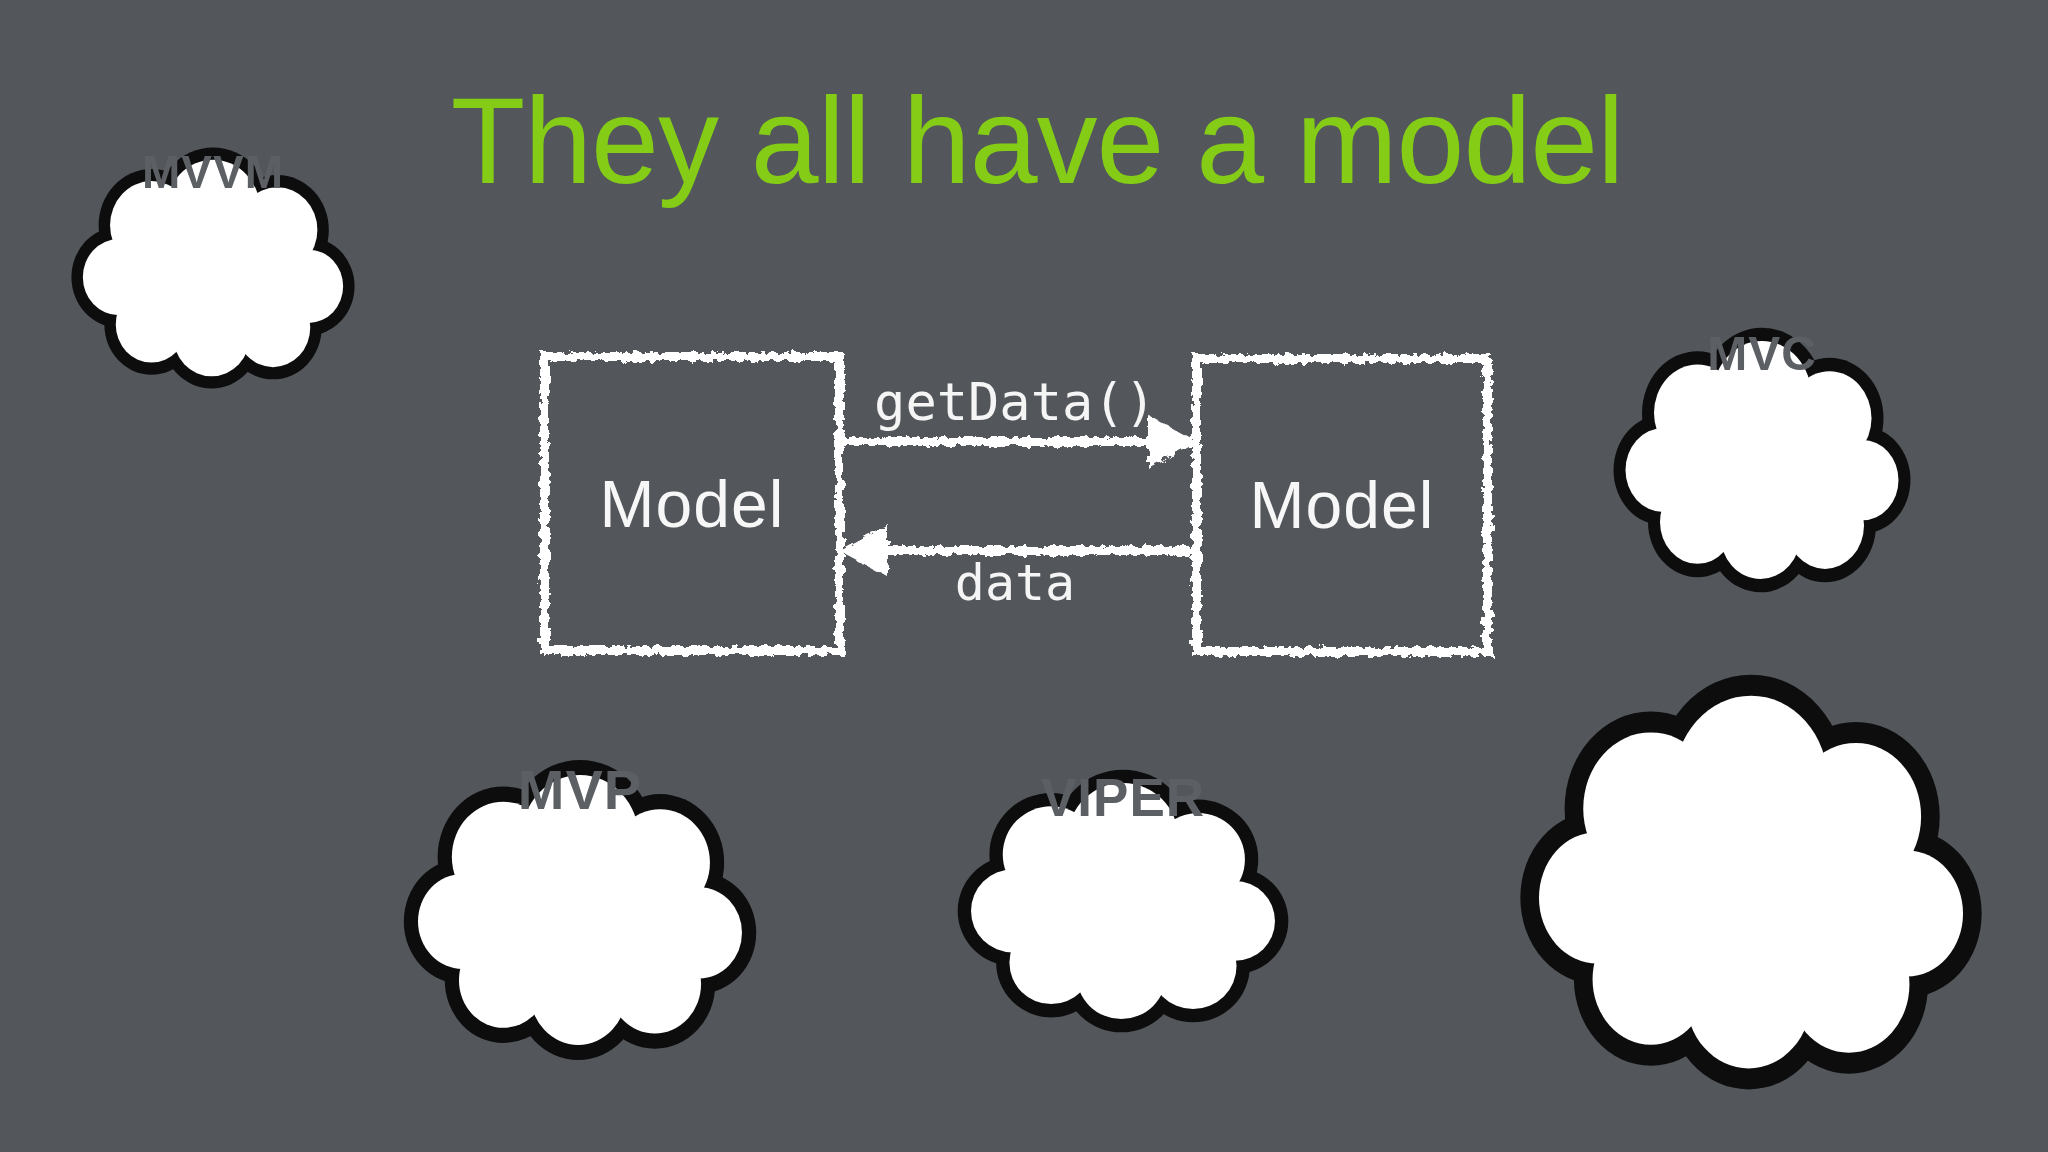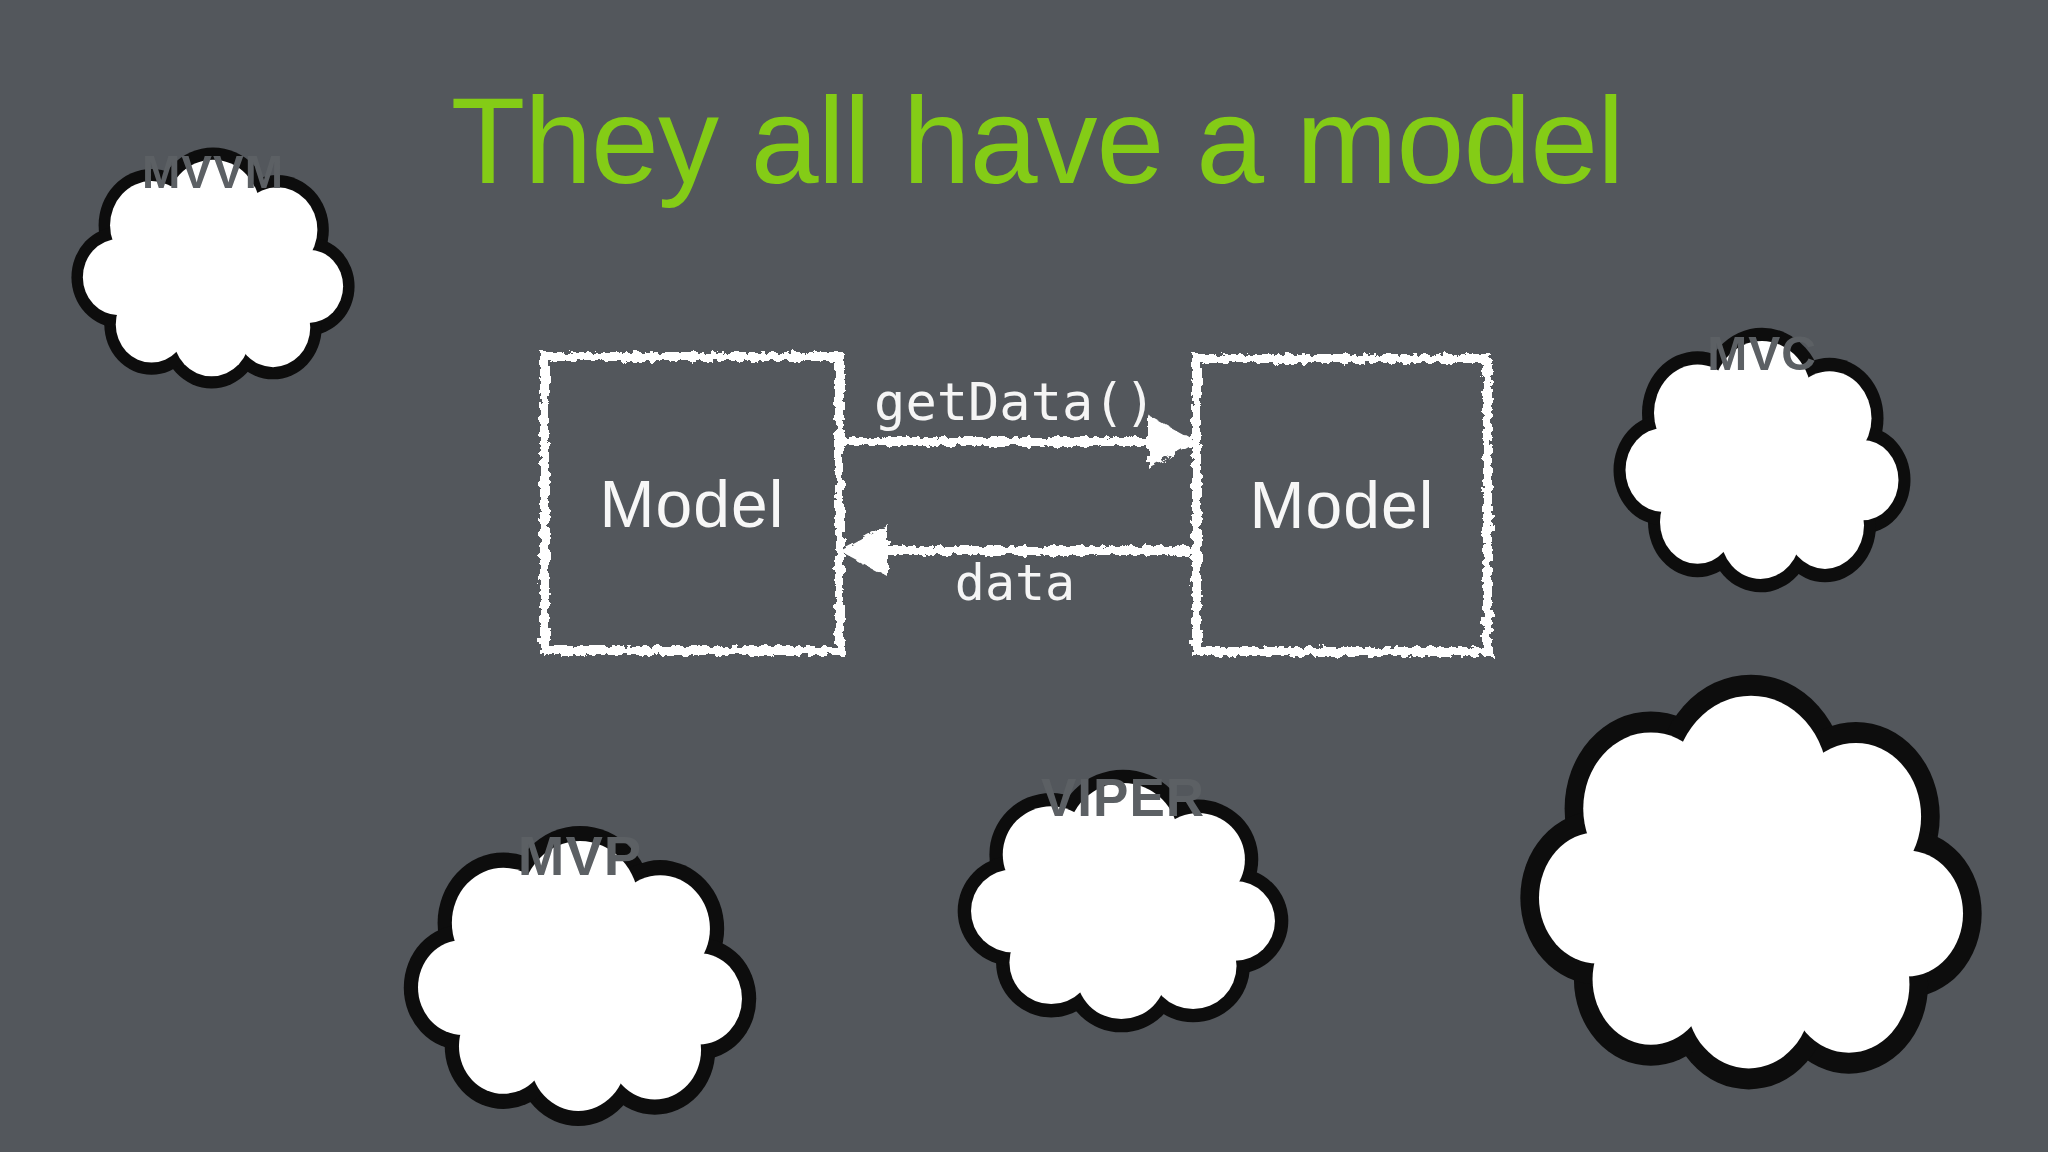--- a/index.html
+++ b/index.html
@@ -88,21 +88,21 @@
     color: #5c6064;
     text-align: center;
     line-height: 1.15;
     letter-spacing: 1px;
     max-width: 62%;
   }
   .cloud-mvvm  { left: 70px;   top: 146px; width: 286px; height: 244px; }
   .cloud-mvvm  .cloud-label { font-size: 46px; }
   .cloud-flux  { left: 46px;   top: 514px; width: 366px; height: 296px; }
   .cloud-flux  .cloud-label { font-size: 56px; }
-  .cloud-mvp   { left: 402px;  top: 824px; width: 356px; height: 304px; }
+  .cloud-mvp   { left: 402px;  top: 758px; width: 356px; height: 304px; }
   .cloud-mvp   .cloud-label { font-size: 56px; }
   .cloud-viper { left: 956px;  top: 768px; width: 334px; height: 266px; }
   .cloud-viper .cloud-label { font-size: 53px; }
   .cloud-mvc   { left: 1612px; top: 326px; width: 300px; height: 268px; }
   .cloud-mvc   .cloud-label { font-size: 48px; }
   .cloud-clean { left: 1518px; top: 672px; width: 466px; height: 420px; }
   .cloud-clean .cloud-label { font-size: 54px; }
 </style>
 </head>
 <body>

